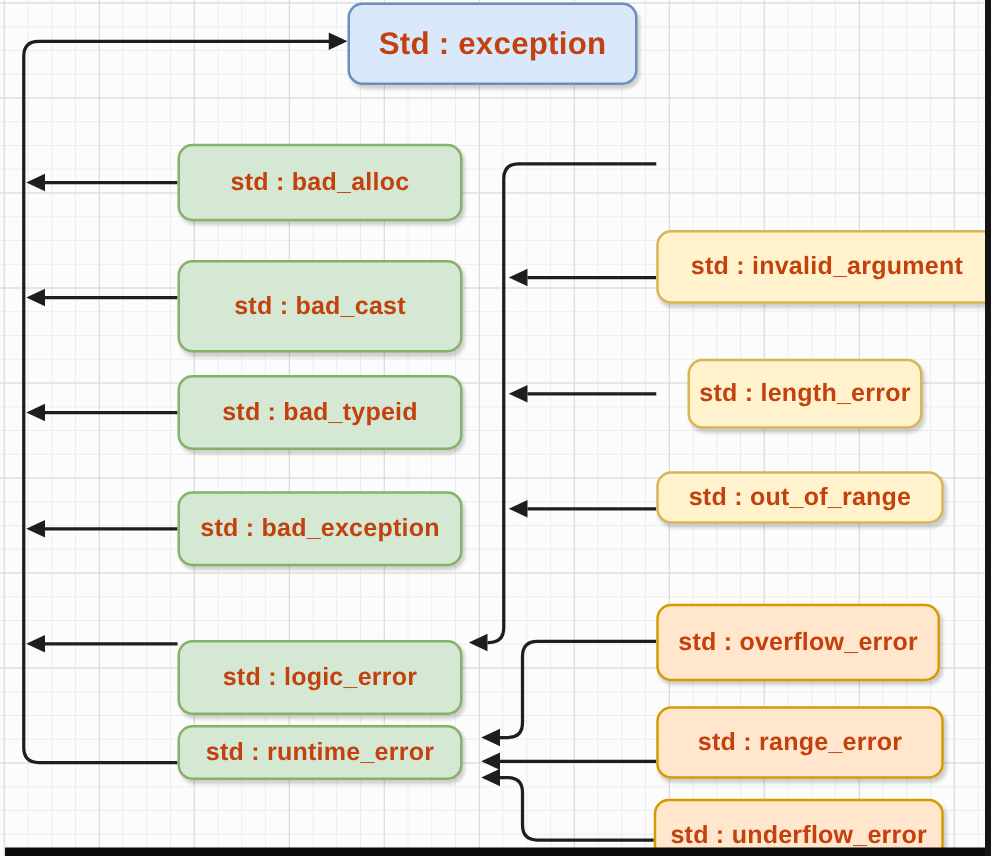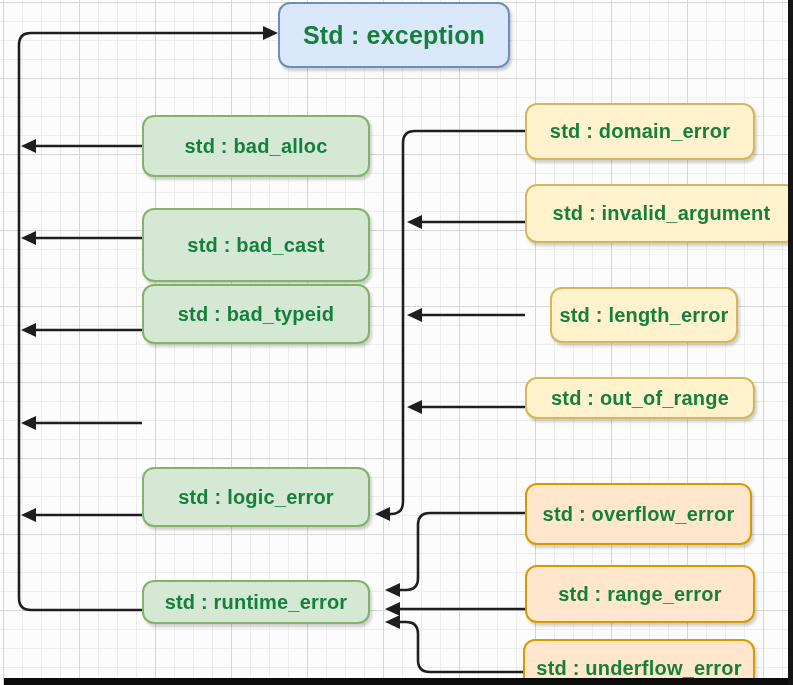--- a/index.html
+++ b/index.html
@@ -18,21 +18,21 @@
     background-position:3px 2px, 3px 2px, 3px 2px, 3px 2px;
   }
   #edges{position:absolute;left:0;top:0;z-index:1;}
   .edge{fill:none;stroke:var(--connector,#1e1e1e);stroke-width:2.6;}
   .head{fill:var(--connector,#1e1e1e);stroke:none;}
   .node{
     position:absolute;z-index:2;
     display:flex;align-items:center;justify-content:center;
     border:2px solid #999;border-radius:12px;
     box-shadow:2px 3px 3px rgba(0,0,0,0.18);
-    font-weight:700;font-size:20px;color:#15803d;
+    font-weight:700;font-size:20px;color:#c2410c;
     white-space:nowrap;letter-spacing:0.2px;
     box-sizing:border-box;text-align:center;
   }
   .node.root{background:var(--root-fill,#dae8fc);border-color:var(--root-stroke,#6c8ebf);font-size:25px;}
   .node.green{background:var(--left-fill,#d5e8d4);border-color:var(--left-stroke,#82b366);}
   .node.yellow{background:var(--logic-children-fill,#fff2cc);border-color:var(--logic-children-stroke,#d6b656);}
   .node.orange{background:var(--runtime-children-fill,#ffe6cc);border-color:var(--runtime-children-stroke,#d79b00);}
   .bar-bottom{position:absolute;left:4px;right:0;bottom:0;height:7px;background:#0c0c0c;z-index:5;}
   .bar-right{position:absolute;top:0;right:0;width:5px;height:100%;background:#141414;z-index:5;}
 </style>
@@ -77,33 +77,33 @@
   <div class="node root" style="left:278px;top:2px;width:232px;height:66px">
       <span>Std : exception</span>
     </div>
 
   <div class="node green" style="left:142px;top:115px;width:228px;height:62px">
       <span>std : bad_alloc</span>
     </div>
   <div class="node green" style="left:142px;top:208px;width:228px;height:74px">
       <span>std : bad_cast</span>
     </div>
-  <div class="node green" style="left:142px;top:284px;width:228px;height:60px">
+  <div class="node green" style="left:142px;top:300px;width:228px;height:60px">
       <span>std : bad_typeid</span>
     </div>
-  <div class="node green" style="left:142px;top:467px;width:228px;height:60px">
+  <div class="node green" style="left:142px;top:393px;width:228px;height:60px">
+      <span>std : bad_exception</span>
+    </div>
+  <div class="node green" style="left:142px;top:512px;width:228px;height:60px">
       <span>std : logic_error</span>
     </div>
   <div class="node green" style="left:142px;top:580px;width:228px;height:44px">
       <span>std : runtime_error</span>
     </div>
 
-  <div class="node yellow" style="left:525px;top:103px;width:230px;height:57px">
-      <span>std : domain_error</span>
-    </div>
   <div class="node yellow" style="left:525px;top:184px;width:273px;height:59px">
       <span>std : invalid_argument</span>
     </div>
   <div class="node yellow" style="left:550px;top:287px;width:188px;height:56px">
       <span>std : length_error</span>
     </div>
   <div class="node yellow" style="left:525px;top:377px;width:230px;height:42px">
       <span>std : out_of_range</span>
     </div>
 

